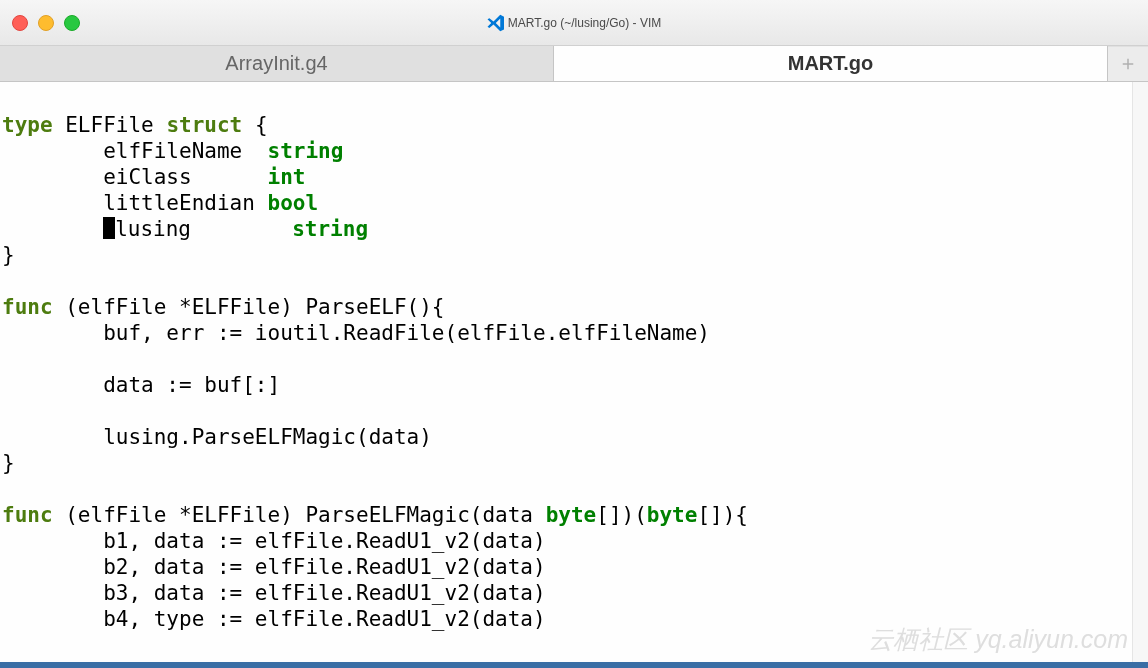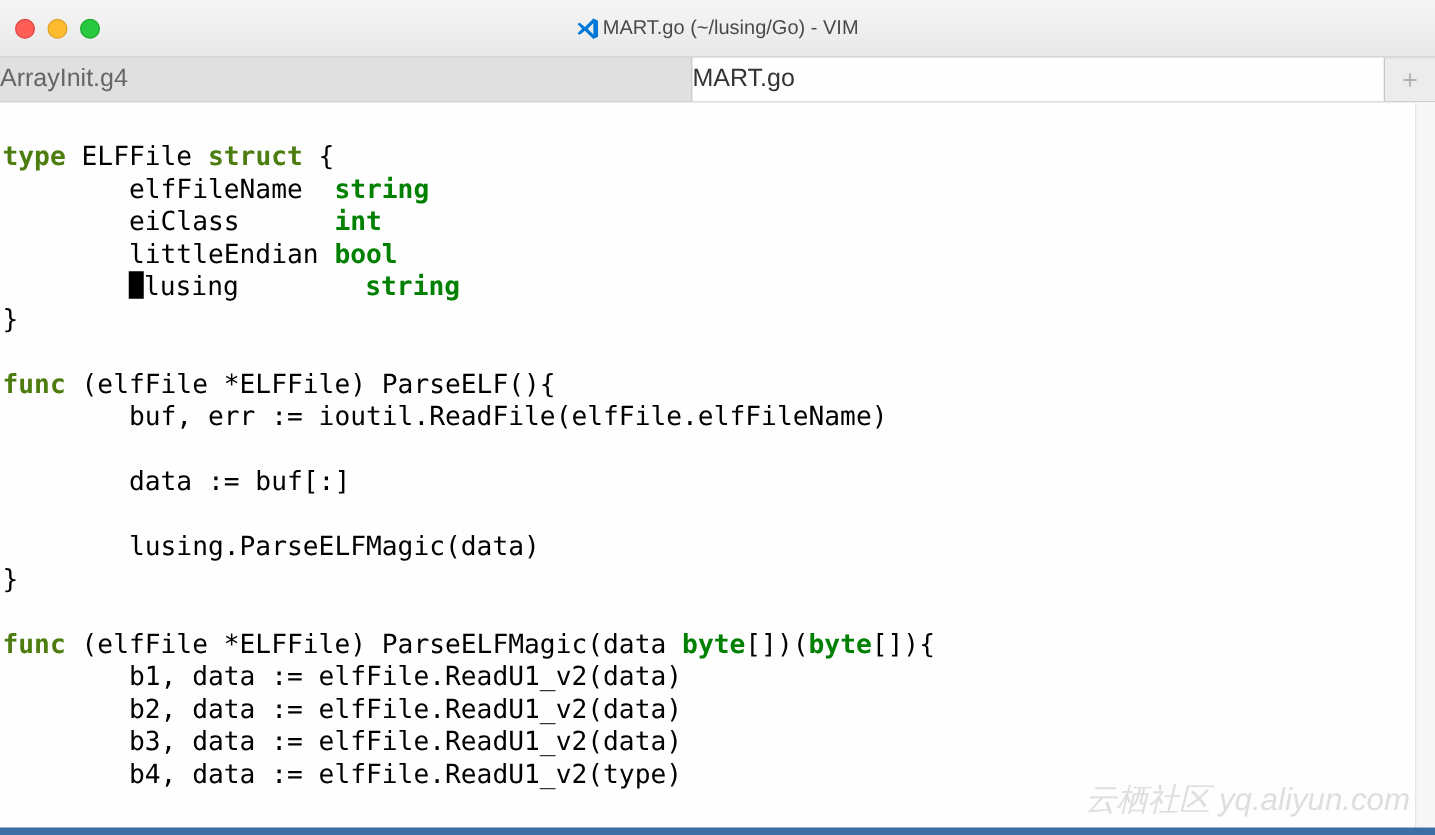--- a/index.html
+++ b/index.html
@@ -33,50 +33,52 @@
     .tl-close { background: #ff5f57; border: 1px solid #e24640; }
     .tl-min { background: #febc2e; border: 1px solid #e1a027; }
     .tl-max { background: #28c840; border: 1px solid #1aab29; }
     .title-center {
       position: absolute;
       left: 50%;
       transform: translateX(-50%);
       display: flex;
       align-items: center;
       gap: 3px;
-      font-size: 16px;
+      font-size: 12px;
       color: #4a4a4a;
       font-weight: 400;
     }
     .vscode-icon {
       display: inline-flex;
       width: 18px;
       height: 18px;
     }
     .tabbar {
       height: 36px;
       background: #ececec;
       border-bottom: 1px solid #c5c5c5;
       display: flex;
       align-items: stretch;
       box-shadow: inset 0 1px 0 rgba(0,0,0,0.05);
     }
     .tab {
       flex: 1;
       display: flex;
       align-items: center;
+      justify-content: center;
       font-size: 20px;
       color: #666;
       border-right: 1px solid #c5c5c5;
       cursor: pointer;
       background: #e0e0e0;
     }
     .tab.active {
       background: #fefefe;
       color: #333;
+      font-weight: bold;
     }
     .tab-add {
       width: 40px;
       display: flex;
       align-items: center;
       justify-content: center;
       color: #aaa;
       font-size: 24px;
       cursor: pointer;
     }
@@ -174,20 +176,20 @@
 <span></span>
 <span>        data := buf[:]</span>
 <span></span>
 <span>        lusing.ParseELFMagic(data)</span>
 <span>}</span>
 <span></span>
 <span class="kw">func</span><span> (elfFile *ELFFile) ParseELFMagic(data </span><span class="type">byte</span><span>[])(</span><span class="type">byte</span><span>[]){</span>
 <span>        b1, data := elfFile.ReadU1_v2(data)</span>
 <span>        b2, data := elfFile.ReadU1_v2(data)</span>
 <span>        b3, data := elfFile.ReadU1_v2(data)</span>
-<span>        b4, data := elfFile.ReadU1_v2(type)</span>
+<span>        b4, type := elfFile.ReadU1_v2(data)</span>
 </div>
 
 <div class="scrollbar"></div>
 
 <div class="watermark">云栖社区 yq.aliyun.com</div>
 
 <div class="statusbar"></div>
 
 </body></html>

